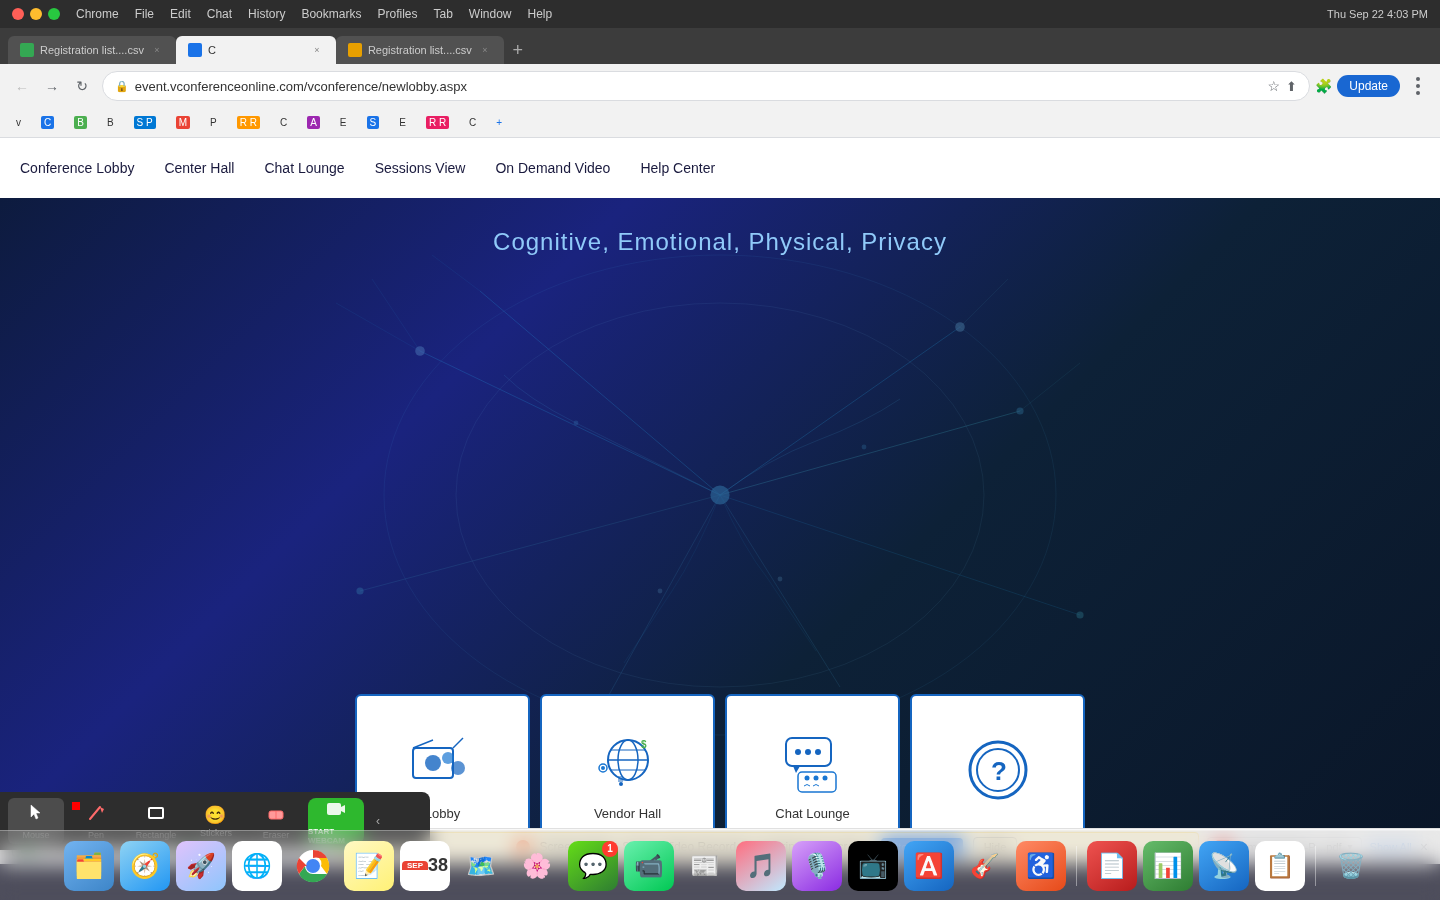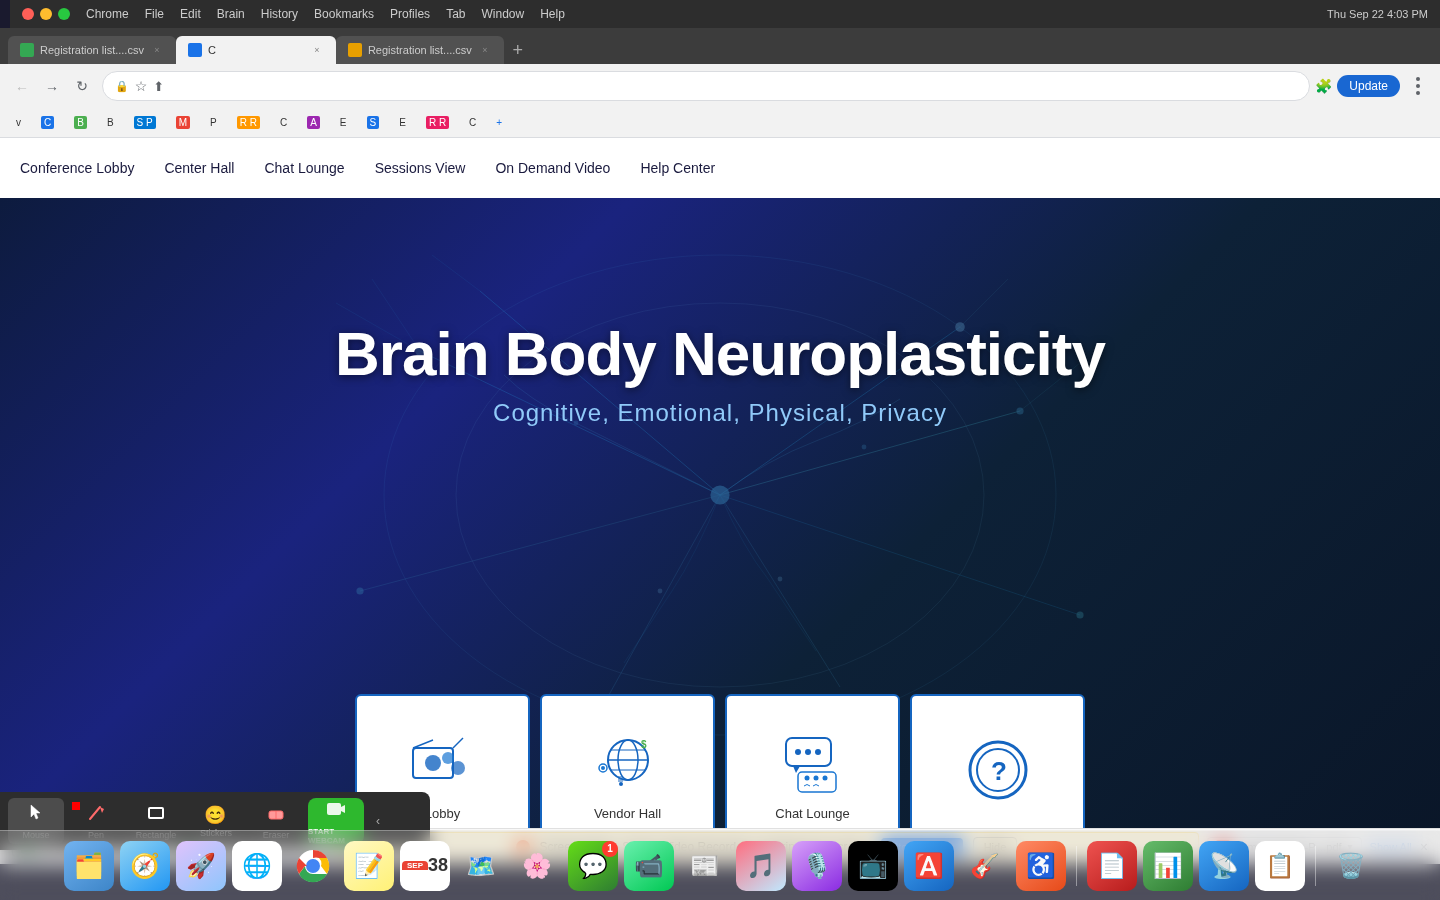--- a/index.html
+++ b/index.html
@@ -9,21 +9,20 @@
     .titlebar {
       height: 28px;
       background: #2d2d2d;
       display: flex;
       align-items: center;
       justify-content: space-between;
       padding: 0 12px;
       color: #ccc;
       font-size: 12px;
       position: relative;
-      margin-left: 10px;
     }
     .titlebar-left { display: flex; align-items: center; gap: 8px; }
     .titlebar-right { display: flex; align-items: center; gap: 10px; font-size: 11px; }
     .traffic-lights { display: flex; gap: 6px; }
     .traffic-light { width: 12px; height: 12px; border-radius: 50%; }
     .tl-red { background: #ff5f57; }
     .tl-yellow { background: #ffbd2e; }
     .tl-green { background: #28c840; }
 
     
@@ -434,21 +433,21 @@
 <div class="titlebar">
   <div class="titlebar-left">
     <div class="traffic-lights">
       <div class="traffic-light tl-red"></div>
       <div class="traffic-light tl-yellow"></div>
       <div class="traffic-light tl-green"></div>
     </div>
     <span style="font-size:12px;color:#ccc;margin-left:8px;">Chrome</span>
     <span style="font-size:12px;color:#ccc;margin-left:8px;">File</span>
     <span style="font-size:12px;color:#ccc;margin-left:8px;">Edit</span>
-    <span style="font-size:12px;color:#ccc;margin-left:8px;">Brain</span>
+    <span style="font-size:12px;color:#ccc;margin-left:8px;">Chat</span>
     <span style="font-size:12px;color:#ccc;margin-left:8px;">History</span>
     <span style="font-size:12px;color:#ccc;margin-left:8px;">Bookmarks</span>
     <span style="font-size:12px;color:#ccc;margin-left:8px;">Profiles</span>
     <span style="font-size:12px;color:#ccc;margin-left:8px;">Tab</span>
     <span style="font-size:12px;color:#ccc;margin-left:8px;">Window</span>
     <span style="font-size:12px;color:#ccc;margin-left:8px;">Help</span>
   </div>
   <div class="titlebar-right">
     <span>Thu Sep 22  4:03 PM</span>
   </div>
@@ -474,20 +473,21 @@
 </div>
 
 <div class="toolbar">
   <div class="toolbar-nav">
     <button class="toolbar-btn disabled">←</button>
     <button class="toolbar-btn">→</button>
     <button class="toolbar-btn">↻</button>
   </div>
   <div class="address-bar">
     <span class="lock-icon">🔒</span>
+    <span class="url">event.vconferenceonline.com/vconference/newlobby.aspx</span>
     <span style="color:#5f6368;font-size:14px;">☆</span>
     <span style="color:#5f6368;font-size:13px;">⬆</span>
   </div>
   <div class="toolbar-actions">
     <span style="font-size:14px;color:#5f6368;cursor:pointer;">🧩</span>
     <button class="update-btn">Update</button>
     <div class="menu-btn">
       <div class="menu-dot"></div>
         <div class="menu-dot"></div>
         <div class="menu-dot"></div>
@@ -598,21 +598,20 @@
       <circle cx="550" cy="300" r="2" fill="#81d4fa" opacity="0.4"></circle>
       <circle cx="650" cy="290" r="2" fill="#81d4fa" opacity="0.4"></circle>
 
       <path d="M600,220 Q520,180 480,160 Q440,140 420,120" stroke="#4fc3f7" stroke-width="0.6" fill="none" opacity="0.4"></path>
       <path d="M600,220 Q640,190 680,175 Q720,160 750,140" stroke="#4fc3f7" stroke-width="0.6" fill="none" opacity="0.4"></path>
       <path d="M600,220 Q580,270 560,300 Q540,330 520,360" stroke="#29b6f6" stroke-width="0.5" fill="none" opacity="0.3"></path>
       <path d="M600,220 Q620,265 640,290 Q660,320 680,350" stroke="#29b6f6" stroke-width="0.5" fill="none" opacity="0.3"></path>
     </svg>
 
 
-    <h1 class="hero-title">Brain Body Neuroplasticity</h1>
     <p class="hero-subtitle">Cognitive, Emotional, Physical, Privacy</p>
 
     <div class="cards-row">
 
       <div class="card">
         <div class="card-icon">
           <svg width="70" height="70" viewBox="0 0 70 70">
             <rect x="5" y="20" width="40" height="30" rx="3" fill="none" stroke="#1565c0" stroke-width="2"></rect>
             <circle cx="25" cy="35" r="8" fill="#1565c0" opacity="0.8"></circle>
             <circle cx="40" cy="30" r="6" fill="#1976d2" opacity="0.7"></circle>

